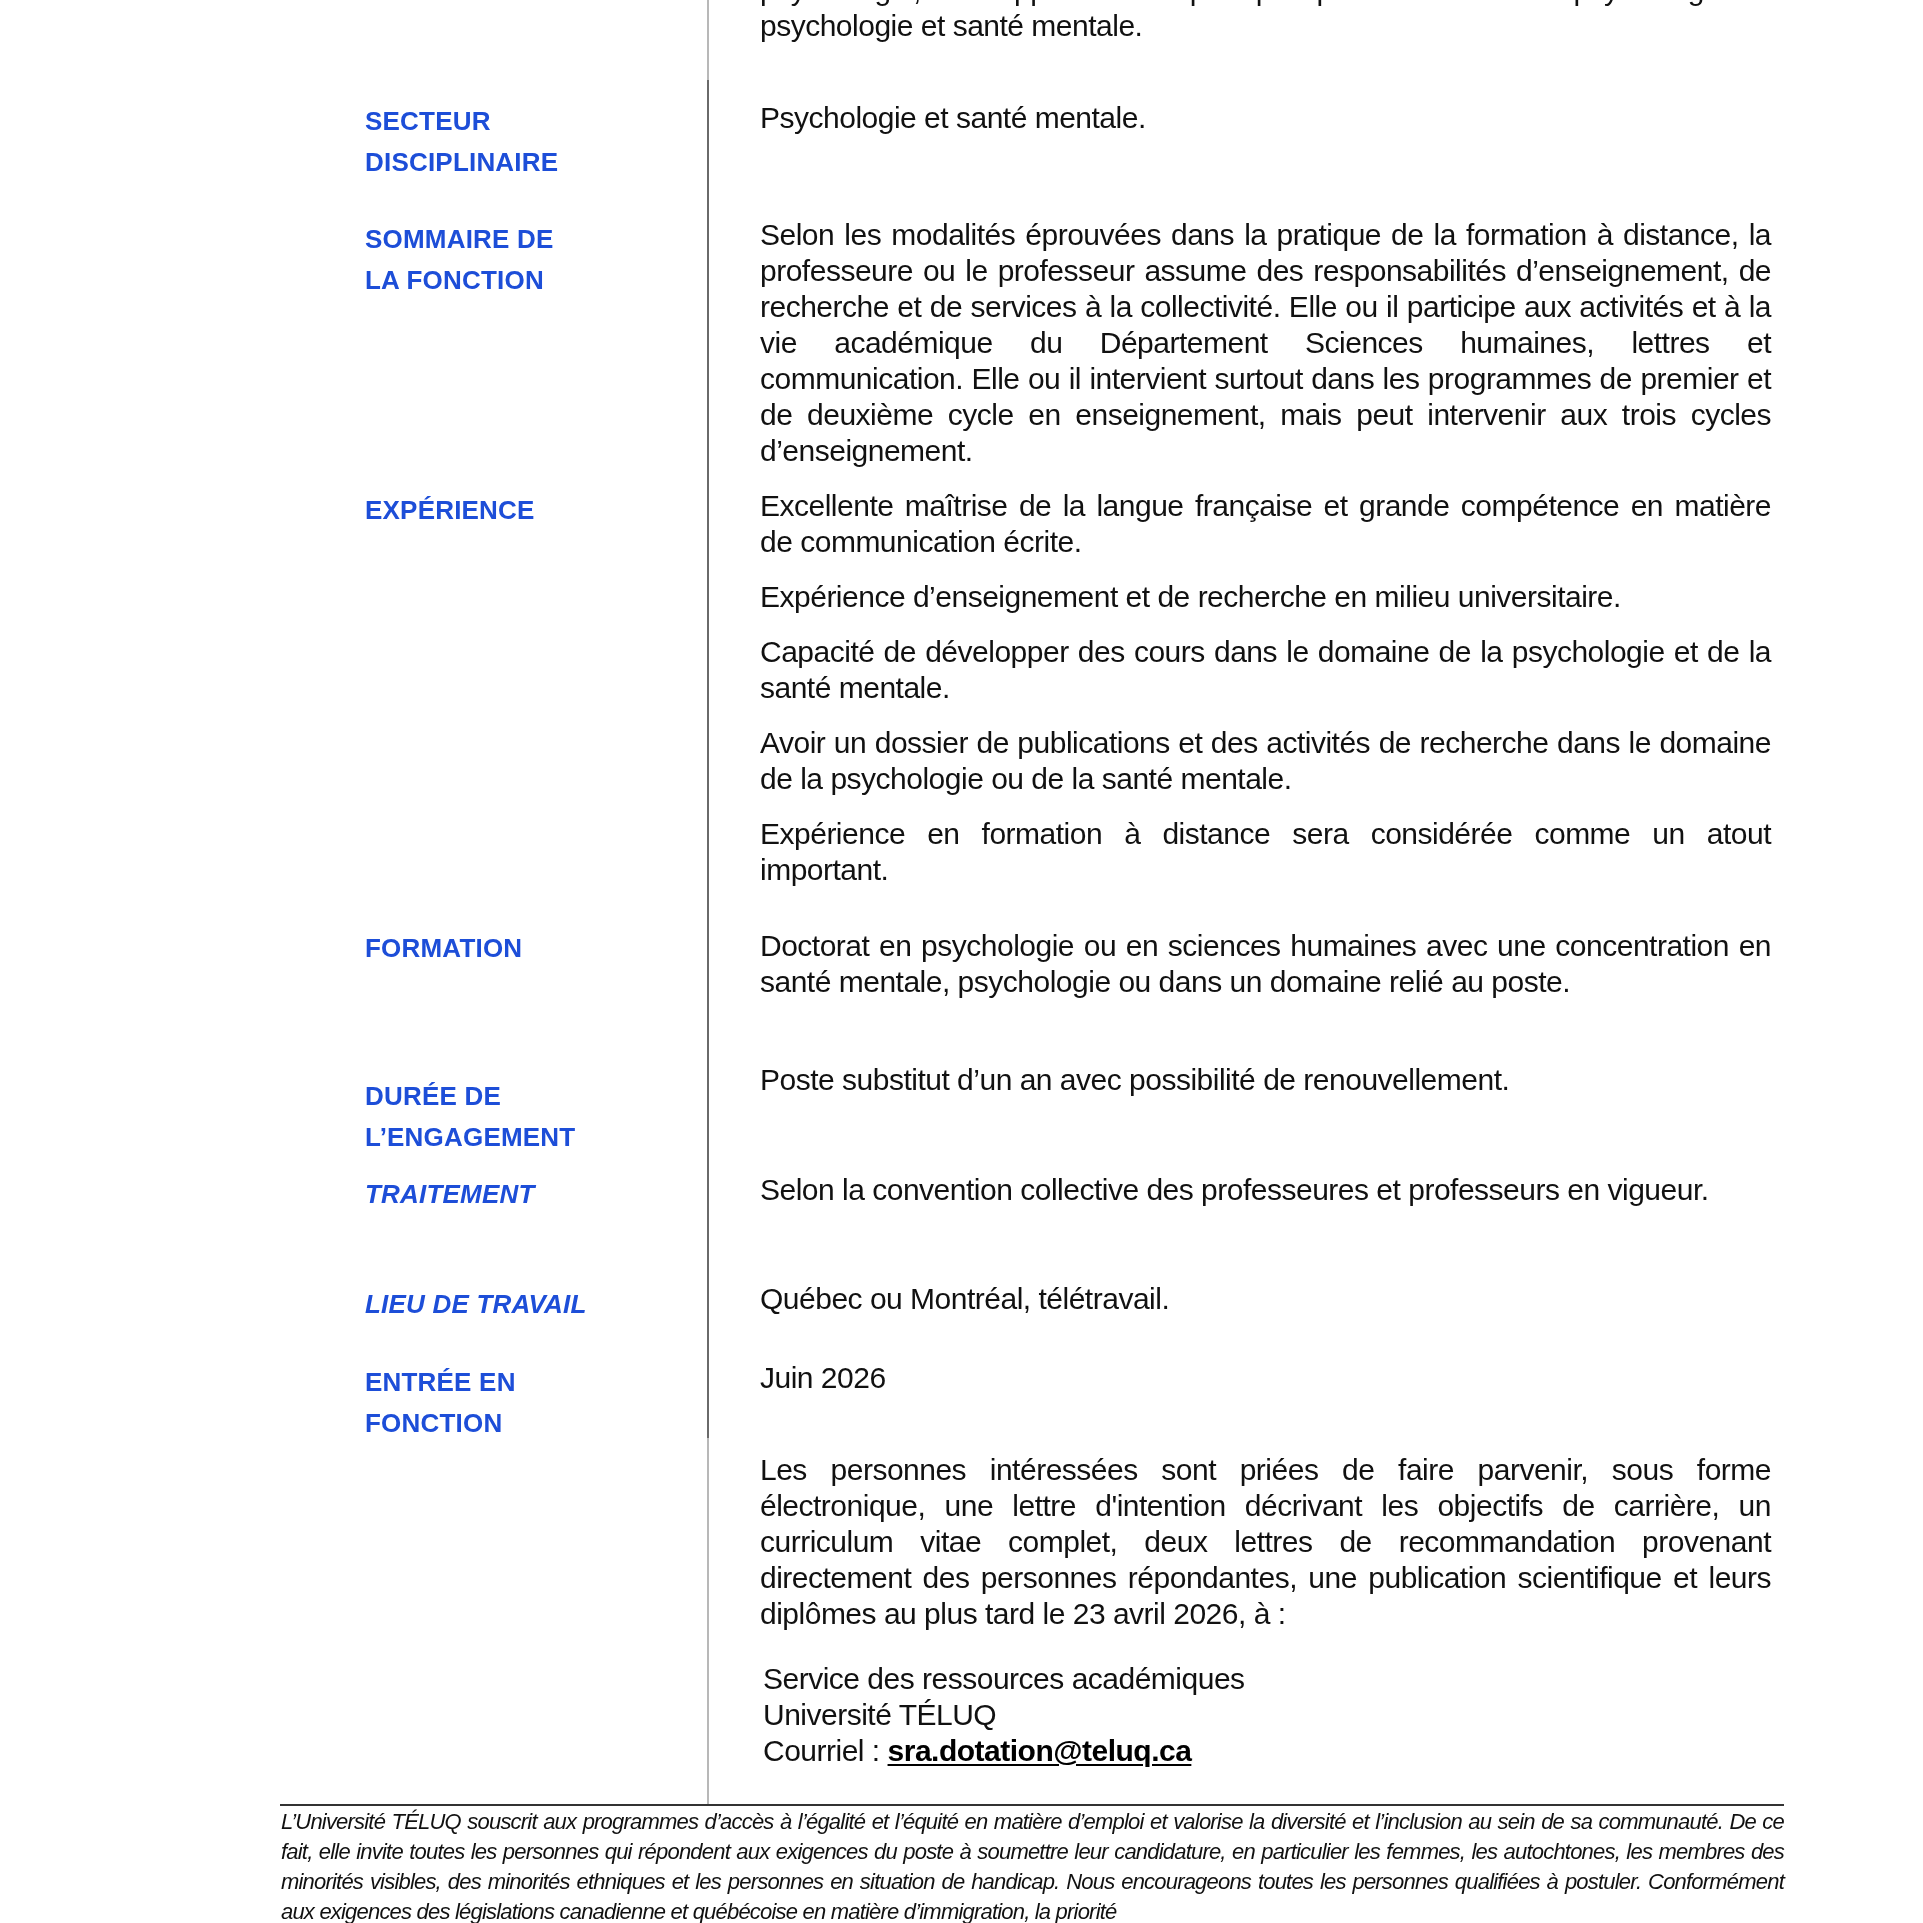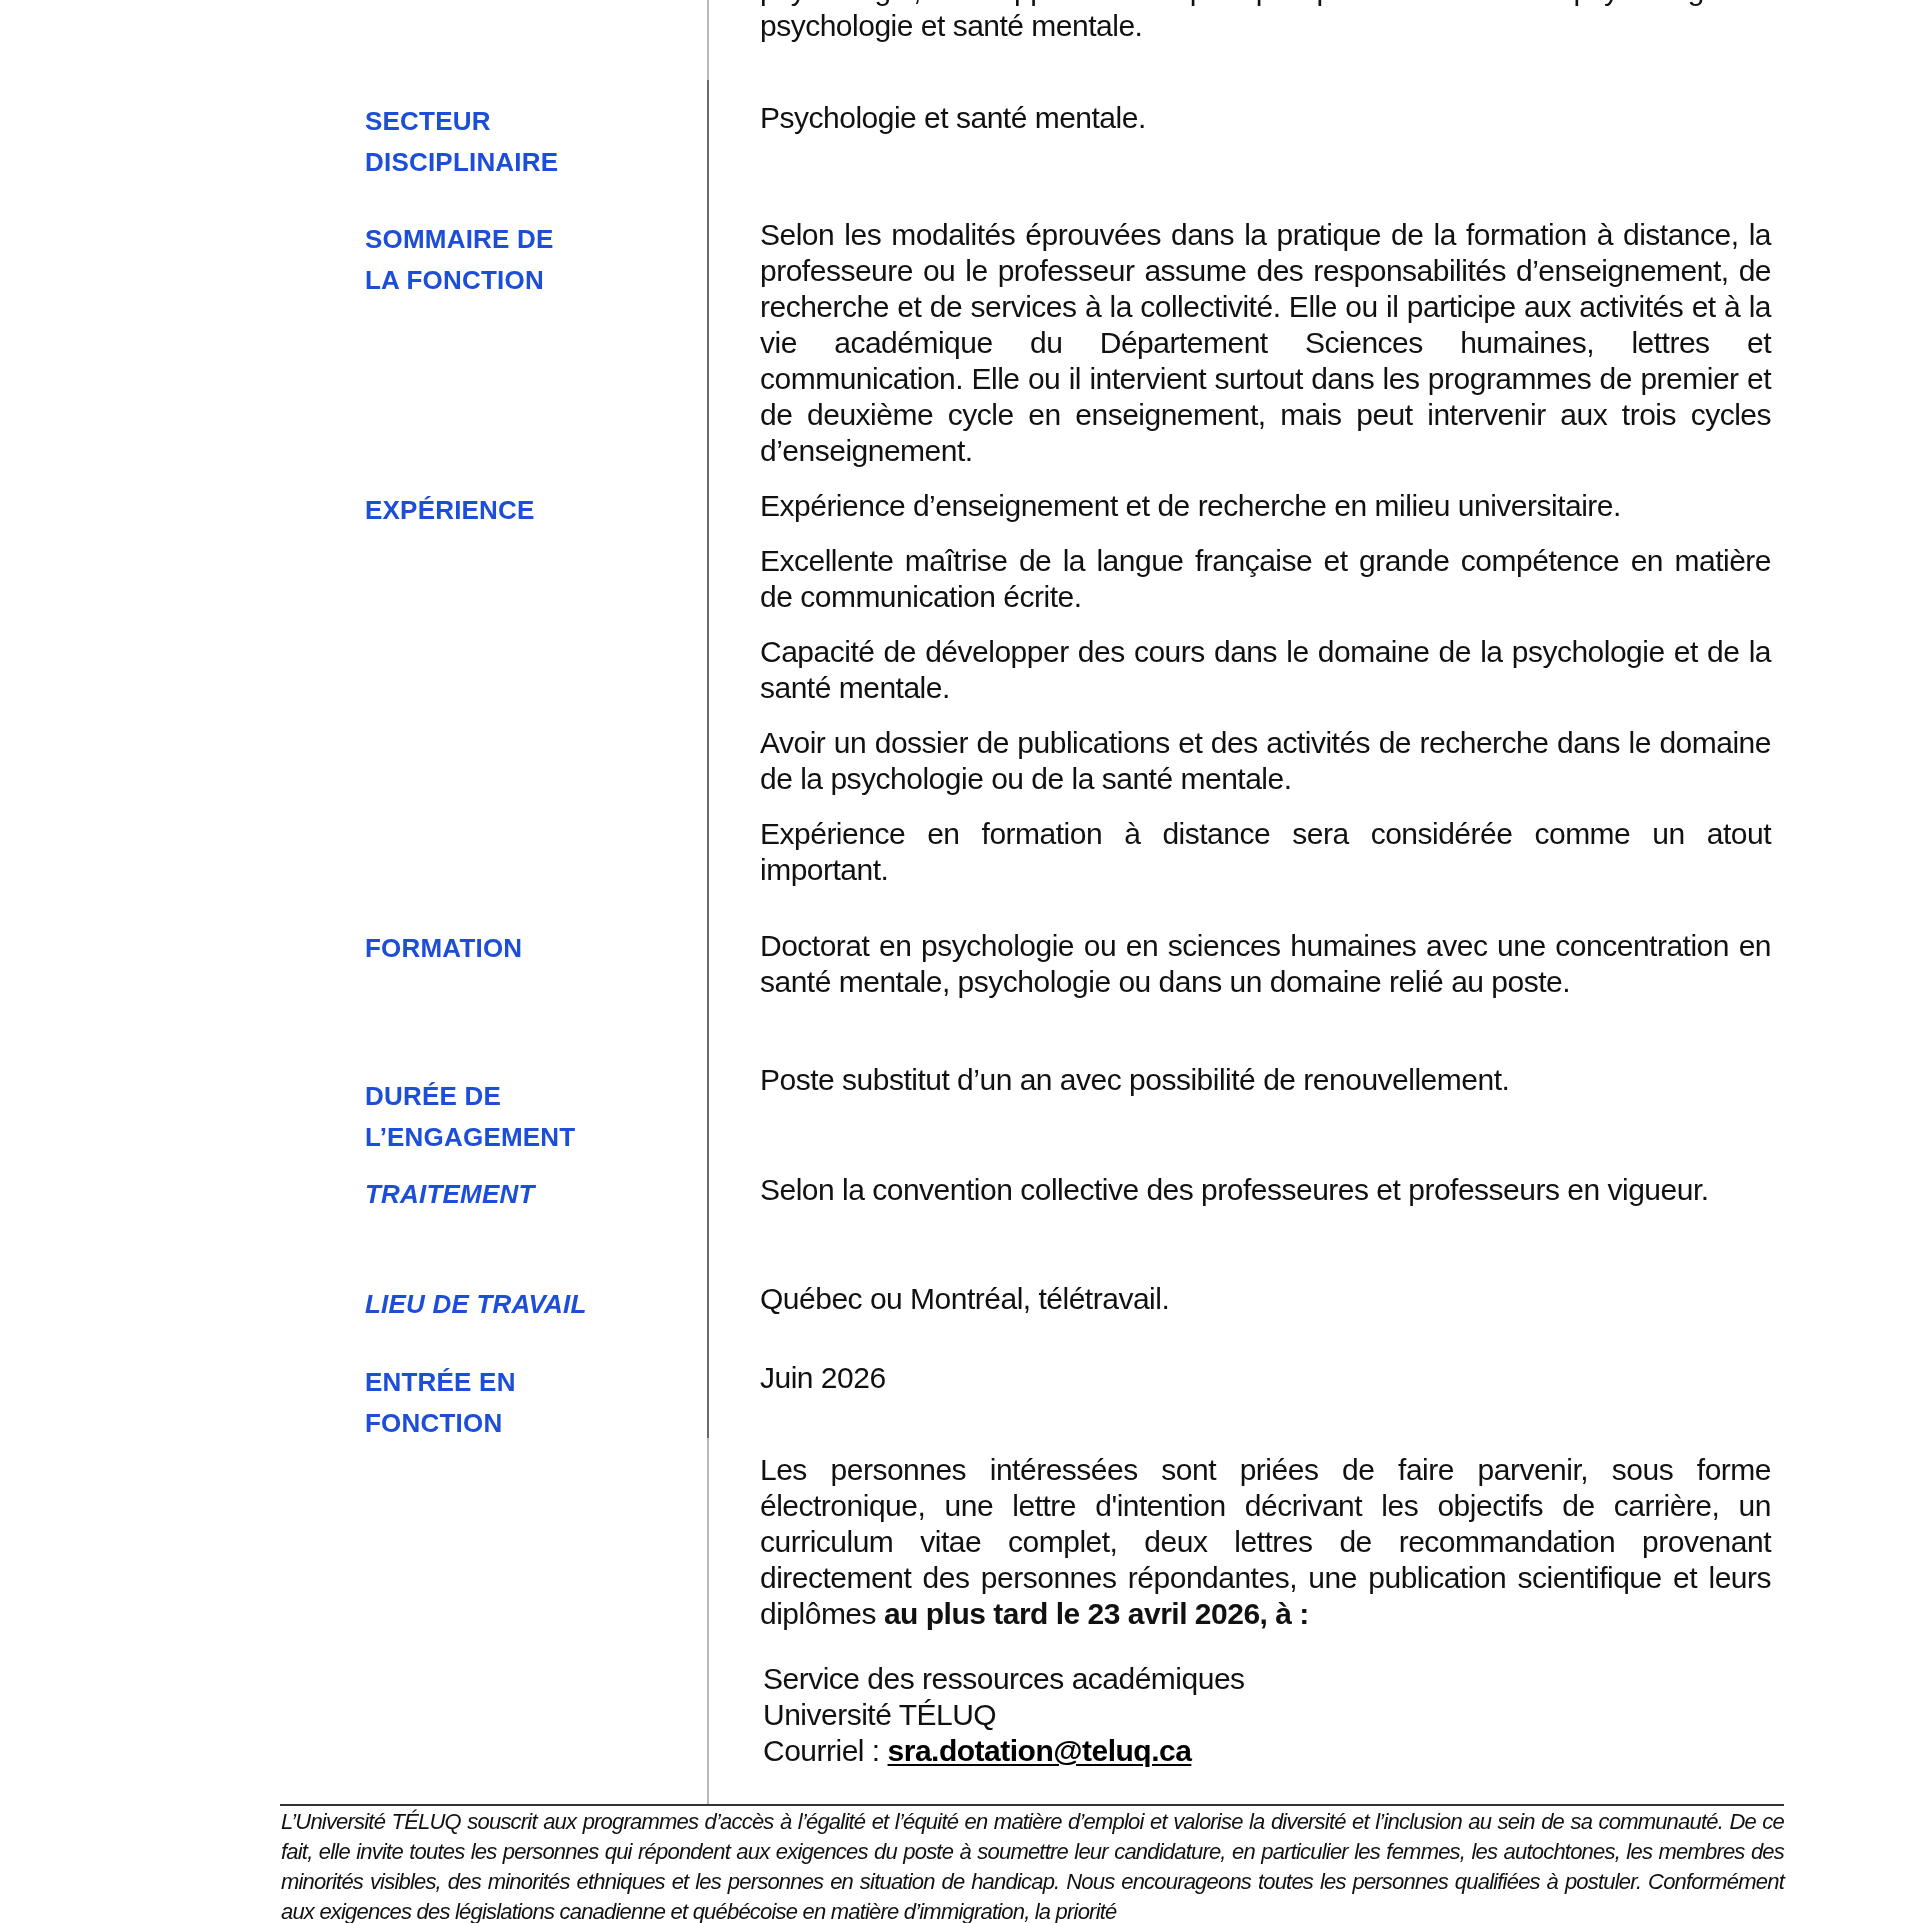--- a/index.html
+++ b/index.html
@@ -49,21 +49,21 @@
     line-height: 36px;
     text-align: justify;
     letter-spacing: -0.5px;
     word-spacing: 0px;
     color: #111111;
   }
   .body-block p {
     margin: 0;
   }
   .nojust { text-align: left; }
-  .strong { font-weight: bold; }
+  .strong { font-weight: normal; }
   .email {
     color: #000000;
     font-weight: bold;
     text-decoration: underline;
     text-decoration-thickness: 2.3px;
     text-underline-offset: 3px;
   }
   .footer {
     position: absolute;
     left: 281px;
@@ -103,22 +103,22 @@
   <div>LA FONCTION</div>
 </div>
 <div class="body-block" style="top:217px;">
   <p>Selon les modalités éprouvées dans la pratique de la formation à distance, la professeure ou le professeur assume des responsabilités d’enseignement, de recherche et de services à la collectivité. Elle ou il participe aux activités et à la vie académique du Département Sciences humaines, lettres et communication. Elle ou il intervient surtout dans les programmes de premier et de deuxième cycle en enseignement, mais peut intervenir aux trois cycles d’enseignement.</p>
 </div>
 
 <div class="label" style="top:490px;">
   <div>EXPÉRIENCE</div>
 </div>
 <div class="body-block" style="top:488px;">
+  <p style="margin-bottom:19px;">Excellente maîtrise de la langue française et grande compétence en matière de communication écrite.</p>
   <p style="margin-bottom:19px;">Expérience d’enseignement et de recherche en milieu universitaire.</p>
-  <p style="margin-bottom:19px;">Excellente maîtrise de la langue française et grande compétence en matière de communication écrite.</p>
   <p style="margin-bottom:19px;">Capacité de développer des cours dans le domaine de la psychologie et de la santé mentale.</p>
   <p style="margin-bottom:19px;">Avoir un dossier de publications et des activités de recherche dans le domaine de la psychologie ou de la santé mentale.</p>
   <p>Expérience en formation à distance sera considérée comme un atout important.</p>
 </div>
 
 <div class="label" style="top:928px;">
   <div>FORMATION</div>
 </div>
 <div class="body-block" style="top:928px;">
   <p>Doctorat en psychologie ou en sciences humaines avec une concentration en santé mentale, psychologie ou dans un domaine relié au poste.</p>

